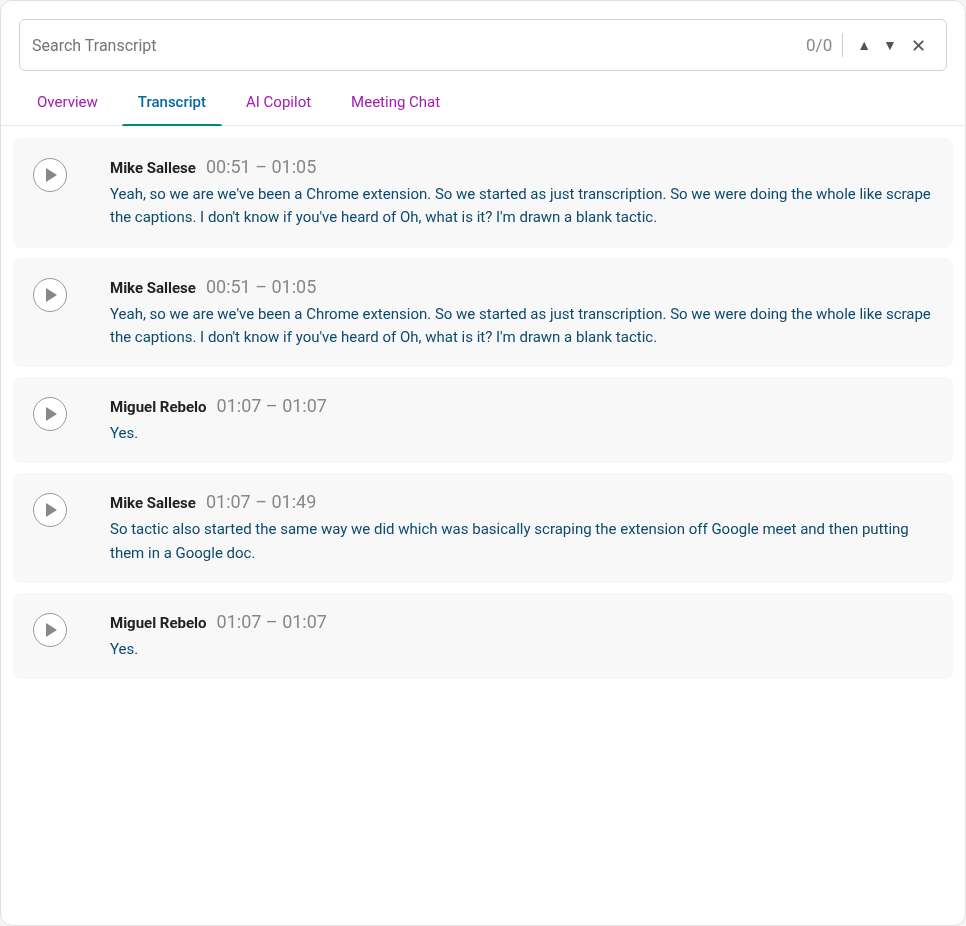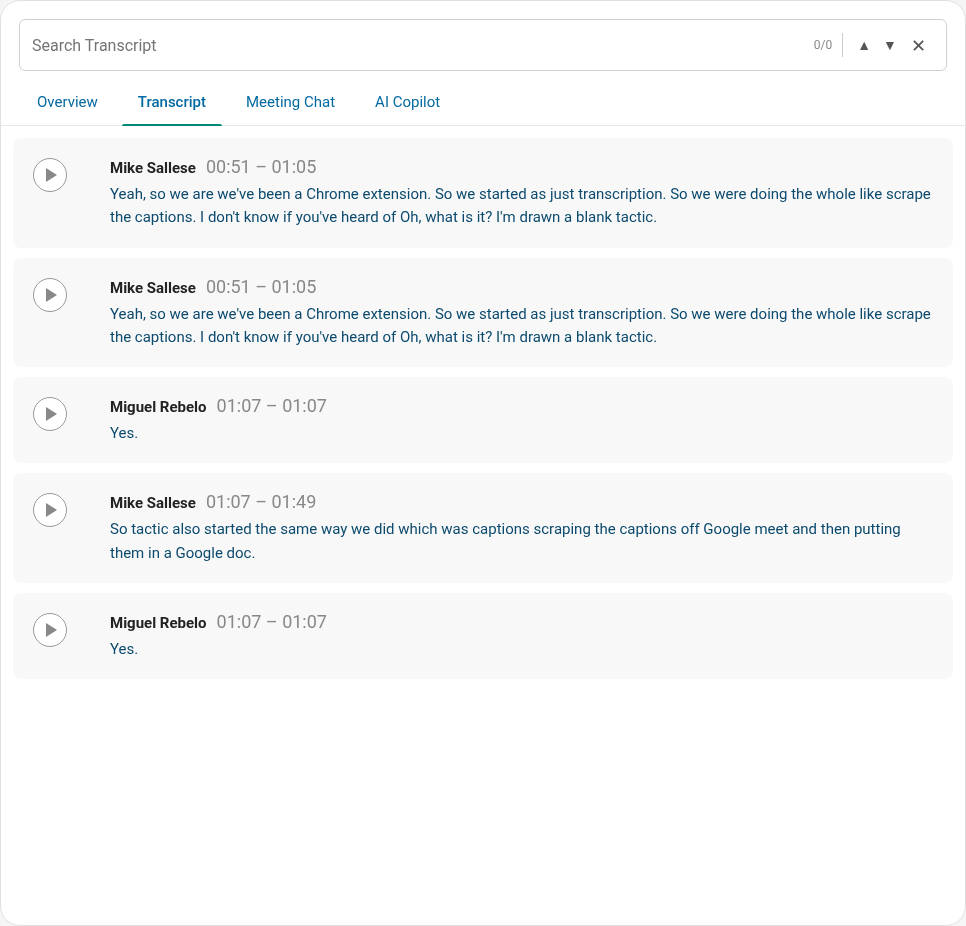--- a/index.html
+++ b/index.html
@@ -13,21 +13,21 @@
       background: #f5f5f5;
       width: 966px;
       min-height: 926px;
     }
 
     .app-container {
       background: #ffffff;
       width: 966px;
       min-height: 926px;
       border: 1px solid #e0e0e0;
-      border-radius: 20px;
+      border-radius: 12px;
       overflow: hidden;
     }
 
     
     .search-bar {
       display: flex;
       align-items: center;
       border: 1.5px solid #d0d0d0;
       border-radius: 6px;
       margin: 18px 18px 0 18px;
@@ -39,21 +39,21 @@
     .search-input {
       flex: 1;
       border: none;
       outline: none;
       font-size: 16px;
       color: #aaa;
       background: transparent;
     }
 
     .search-count {
-      font-size: 12px;
+      font-size: 17px;
       color: #888;
       margin-right: 10px;
     }
 
     .search-divider {
       width: 1px;
       height: 24px;
       background: #ccc;
       margin-right: 8px;
     }
@@ -87,21 +87,21 @@
       display: flex;
       align-items: center;
       padding: 0 20px;
       margin-top: 8px;
       border-bottom: 1px solid #e8e8e8;
     }
 
     .tab {
       padding: 14px 16px;
       font-size: 15px;
-      color: #0369a1;
+      color: #a21caf;
       cursor: pointer;
       position: relative;
       margin-right: 8px;
       background: none;
       border: none;
       outline: none;
     }
 
     .tab.active {
       color: #0369a1;
@@ -200,22 +200,22 @@
     <span class="search-count">0/0</span>
     <div class="search-divider"></div>
     <button class="search-nav-btn">▲</button>
     <button class="search-nav-btn">▼</button>
     <button class="search-close-btn">✕</button>
   </div>
 
   <div class="tabs-container">
     <button class="tab">Overview</button>
     <button class="tab active">Transcript</button>
+    <button class="tab">AI Copilot</button>
     <button class="tab">Meeting Chat</button>
-    <button class="tab">AI Copilot</button>
   </div>
 
   <div class="entries-container" id="entries-list">
   <div class="entry">
     <button class="play-btn">
       <div class="play-icon"></div>
     </button>
     <div class="entry-content">
       <div class="entry-header">
         <span class="entry-speaker">Mike Sallese</span>
@@ -250,21 +250,21 @@
   </div>
       <div class="entry">
     <button class="play-btn">
       <div class="play-icon"></div>
     </button>
     <div class="entry-content">
       <div class="entry-header">
         <span class="entry-speaker">Mike Sallese</span>
         <span class="entry-time">01:07 – 01:49</span>
       </div>
-      <div class="entry-text">So tactic also started the same way we did which was captions scraping the captions off Google meet and then putting them in a Google doc.</div>
+      <div class="entry-text">So tactic also started the same way we did which was basically scraping the extension off Google meet and then putting them in a Google doc.</div>
     </div>
   </div>
       <div class="entry">
     <button class="play-btn">
       <div class="play-icon"></div>
     </button>
     <div class="entry-content">
       <div class="entry-header">
         <span class="entry-speaker">Miguel Rebelo</span>
         <span class="entry-time">01:07 – 01:07</span>

